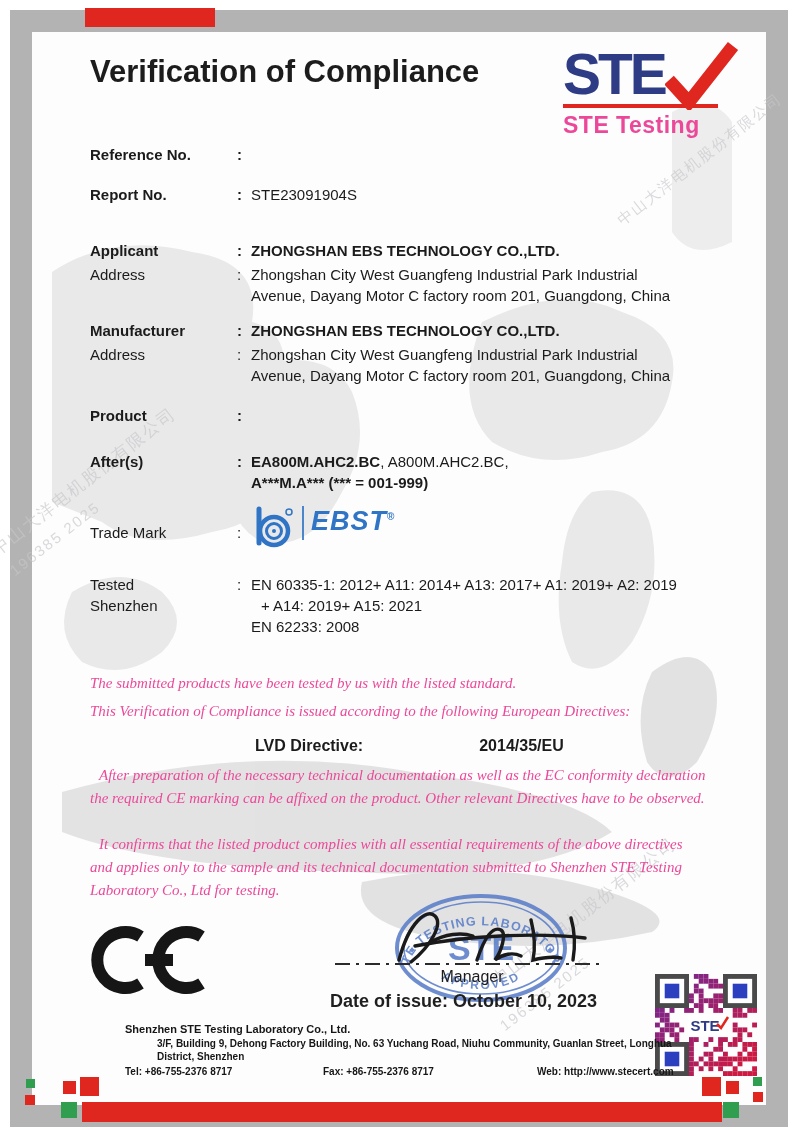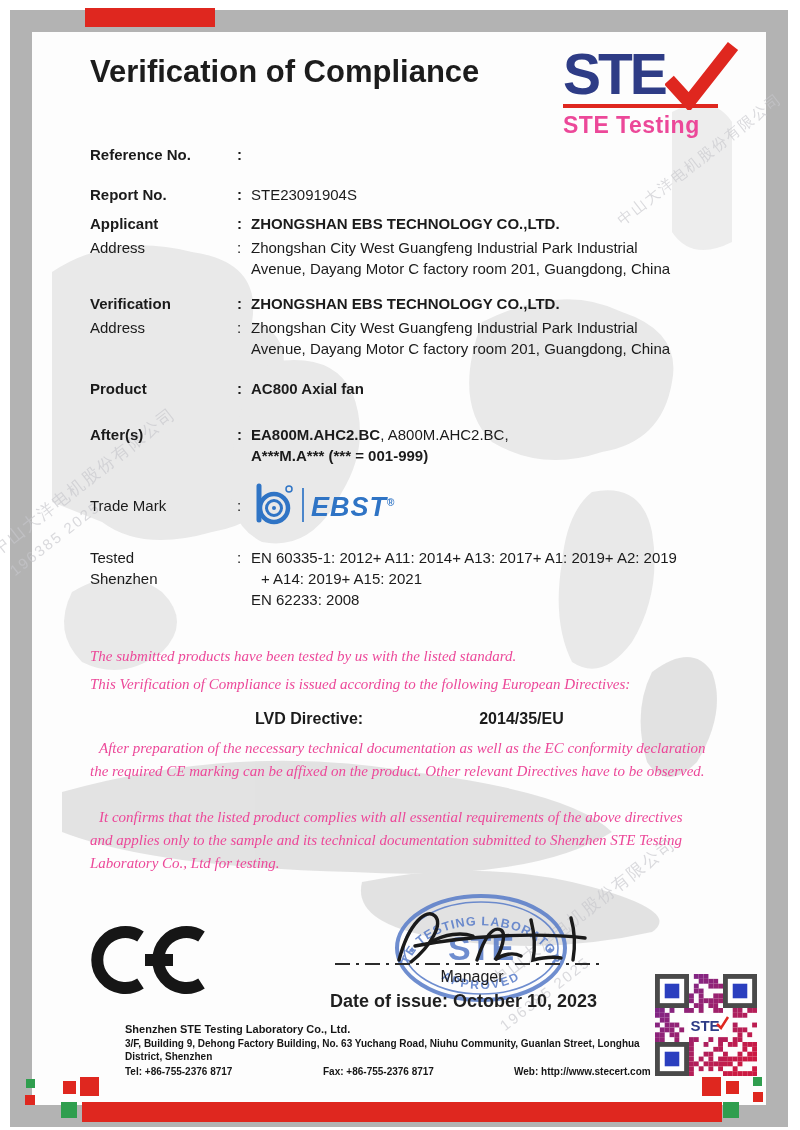--- a/index.html
+++ b/index.html
@@ -29,31 +29,31 @@
 
   
   .row { display:grid; grid-template-columns:147px 14px 1fr; font-size:15px; line-height:21px; color:#1b1b1b; }
   .row .lbl { white-space:nowrap; }
   .b { font-weight:bold; }
   .colon { text-align:left; }
   .val-line2-indent { padding-left:10px; }
 
   .mt-ref { margin-top:28px; }
   .mt-rep { margin-top:19px; }
-  .mt-app { margin-top:8px; }
+  .mt-app { margin-top:35px; }
   .mt-addr { margin-top:3px; }
   .mt-man { margin-top:14px; }
   .mt-prod { margin-top:19px; }
   .mt-mod { margin-top:25px; }
   .mt-tm { margin-top:13px; }
   .mt-std { margin-top:16px; }
 
   
   .tm-row { align-items:center; }
-  .tm-logo { display:flex; align-items:center; gap:7px; height:52px; }
+  .tm-logo { display:flex; gap:7px; height:52px; }
   .tm-icon { width:44px; height:44px; }
   .tm-divider { width:2px; height:34px; background:#2f74c5; opacity:.85; }
   .tm-word { font-size:27px; font-weight:800; color:#2f74c5; letter-spacing:1px; font-style:italic; }
   .tm-reg { font-size:10px; color:#2f74c5; vertical-align:super; font-style:normal; }
 
   
   .stm { font-size:15px; font-style:italic; color:#ec4899; line-height:23px; max-width:618px;font-family:Liberation Serif, serif; }
   .stm-1 { margin-top:35px; }
   .stm-2 { margin-top:5px; }
   .stm-indent { text-indent:9px; }
@@ -70,24 +70,24 @@
   .sig-rule { position:absolute; left:335px; top:963px; width:268px; height:2px; z-index:4;
       background:repeating-linear-gradient(90deg,#2b2b2b 0 15px, transparent 15px 21px, #2b2b2b 21px 24px, transparent 24px 30px); }
   .manager { position:absolute; left:402px; top:968px; width:140px; text-align:center; font-size:16px; color:#1b1b1b; z-index:4; }
   .issue-date { position:absolute; left:330px; top:991px; font-size:18px; font-weight:bold; color:#1f1f1f; z-index:4; }
 
   .qr-wrap { position:absolute; left:655px; top:974px; width:102px; height:102px; z-index:4; }
 
   
   .footer { position:absolute; left:125px; top:1023px; width:555px; z-index:4; color:#161616; }
   .footer-company { font-size:11px; font-weight:bold; }
-  .footer-address { font-size:10px; font-weight:bold; line-height:13px; margin-top:2px; max-width:548px; }
+  .footer-address { font-size:10px; font-weight:bold; line-height:13px; margin-top:2px; max-width:548px;margin-left:32px; }
   .footer-contact { display:flex; margin-top:3px; font-size:10px; font-weight:bold; }
   .footer-contact .tel { width:198px; }
-  .footer-contact .fax { width:191px; }
+  .footer-contact .fax { width:214px; }
 
   
   .sq { position:absolute; z-index:5; }
   .red { background:#df271f; }
   .green { background:#2f9e4e; }
   .bottom-bar { position:absolute; left:82px; top:1102px; width:640px; height:20px; background:#df271f; z-index:4; }
 </style>
 </head>
 <body>
 
@@ -152,37 +152,36 @@
     <div class="row mt-addr">
       <span class="lbl">Address</span>
       <span class="colon">:</span>
       <span>
         <span>Zhongshan City West Guangfeng Industrial Park Industrial</span><br>
         <span>Avenue, Dayang Motor C factory room 201, Guangdong, China</span>
       </span>
     </div>
 
     <div class="row mt-man">
-      <span class="lbl b">Verification</span>
+      <span class="lbl b">Manufacturer</span>
       <span class="colon b">:</span>
       <span class="b">ZHONGSHAN EBS TECHNOLOGY CO.,LTD.</span>
     </div>
     <div class="row mt-addr">
       <span class="lbl">Address</span>
       <span class="colon">:</span>
       <span>
         <span>Zhongshan City West Guangfeng Industrial Park Industrial</span><br>
         <span>Avenue, Dayang Motor C factory room 201, Guangdong, China</span>
       </span>
     </div>
 
     <div class="row mt-prod">
       <span class="lbl b">Product</span>
       <span class="colon b">:</span>
-      <span class="b">AC800 Axial fan</span>
     </div>
 
     <div class="row mt-mod">
       <span class="lbl b">After(s)</span>
       <span class="colon b">:</span>
       <span>
         <span class="b">EA800M.AHC2.BC</span><span>, A800M.AHC2.BC,</span><br>
         <span class="b">A***M.A*** (*** = 001-999)</span>
       </span>
     </div>

